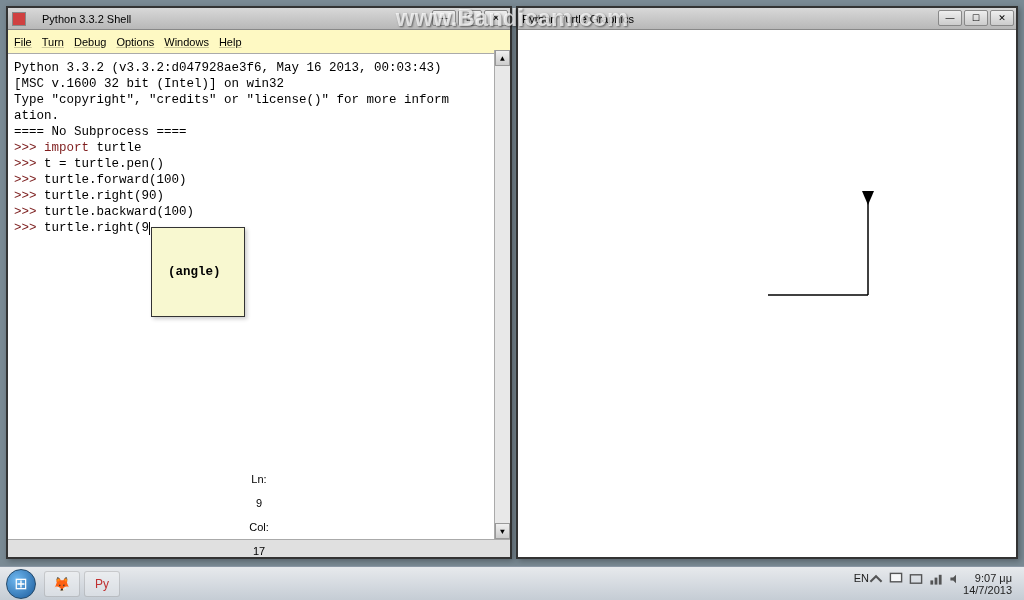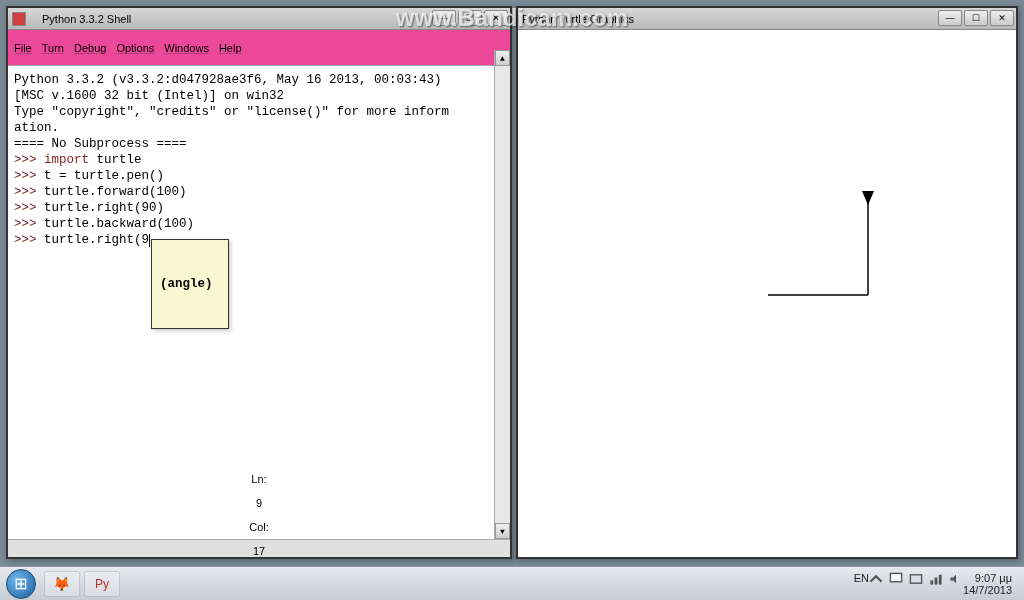--- a/index.html
+++ b/index.html
@@ -68,22 +68,22 @@
     background: linear-gradient(to bottom, #eee, #ccc);
     border: 1px solid #888;
     border-radius: 2px;
     font-size: 9px;
     display: flex;
     align-items: center;
     justify-content: center;
     cursor: pointer;
   }
   .menubar {
-    height: 36px;
-    background: #ec4899;
+    height: 24px;
+    background: #fef9c3;
     border-bottom: 1px solid #aaa;
     display: flex;
     align-items: center;
     padding: 0 6px;
     font-family: Tahoma, sans-serif;
     font-size: 11px;
     gap: 10px;
   }
   .menu-item { cursor: pointer; text-decoration: underline; text-decoration-color: rgba(0,0,0,0.2); }
   .content {
@@ -106,21 +106,21 @@
     position: relative;
   }
   .prompt { color: #7a1a1a; }
   .keyword { color: #7f1d1d; text-align: center; }
   .tooltip {
     position: absolute;
     left: 143px;
     top: 173px;
     background: #f8f8d0;
     border: 1px solid #333;
-    padding: 4px 8px;
+    padding: 4px 16px;
     font-size: 12.5px;
     line-height: 16px;
     box-shadow: 2px 2px 4px rgba(0,0,0,0.2);
   }
   .tooltip .sig { font-weight: bold; }
   .scrollbar-v {
     position: absolute;
     right: 0; top: 42px; bottom: 18px;
     width: 16px;
     background: #e8e8e8;

